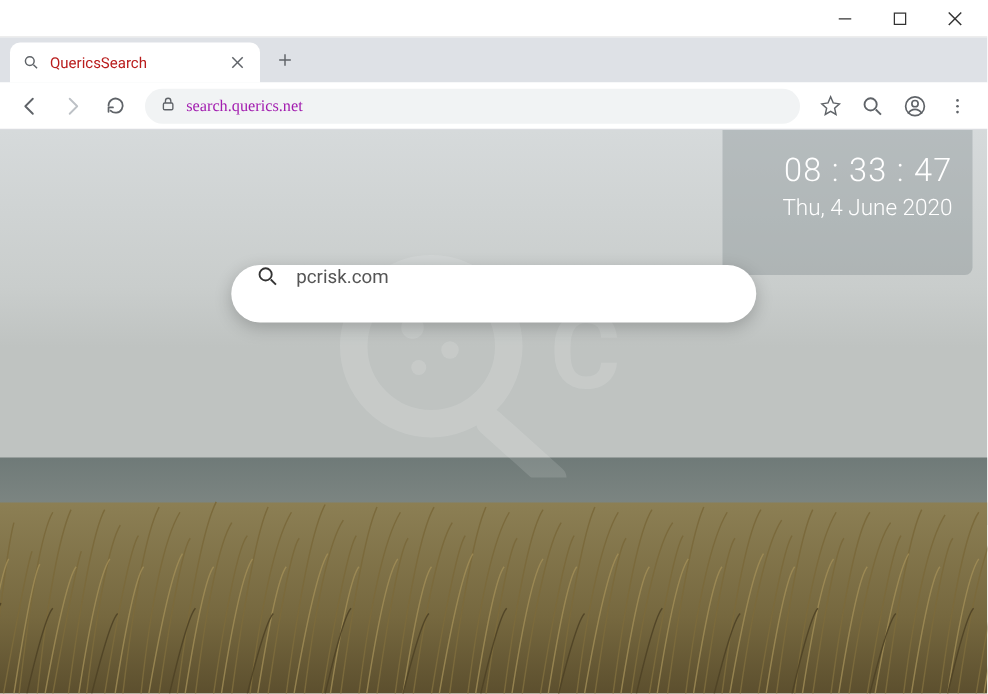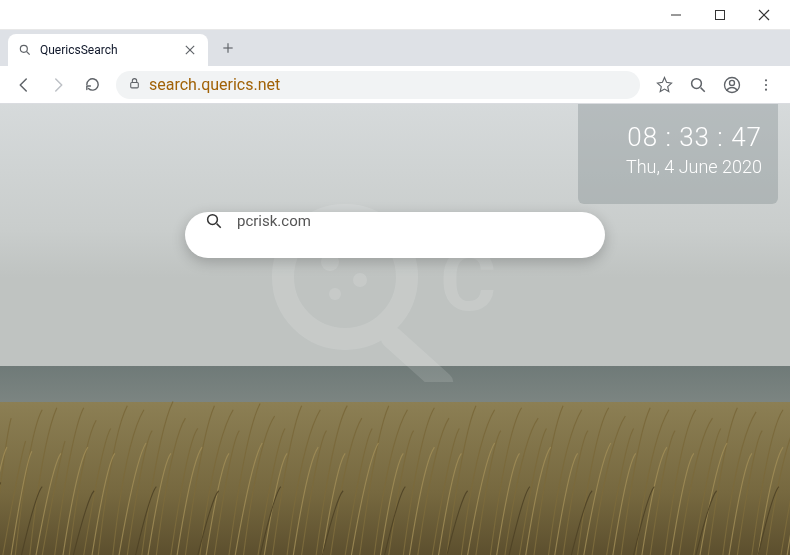--- a/index.html
+++ b/index.html
@@ -5,50 +5,50 @@
 * { margin: 0; padding: 0; box-sizing: border-box; font-family: -apple-system, BlinkMacSystemFont, "Segoe UI", Roboto, Arial, sans-serif; }
 body { width: 790px; height: 555px; overflow: hidden; background: #fff; }
 
 
 .titlebar { height: 30px; background: #fff; display: flex; align-items: center; justify-content: flex-end; padding: 0 4px; border-bottom: 1px solid #e8e8e8; }
 .titlebar .win-btn { width: 44px; height: 28px; display: flex; align-items: center; justify-content: center; color: #333; }
 .titlebar .win-btn svg { width: 12px; height: 12px; }
 
 
 .tabstrip { height: 36px; background: #dee1e6; display: flex; align-items: flex-end; padding-left: 8px; }
-.tab { height: 32px; width: 200px; background: #fff; border-radius: 8px 8px 0 0; display: flex; align-items: center; padding: 0 10px; gap: 8px; font-size: 12px; color: #0f172a; position: relative; }
+.tab { height: 32px; width: 200px; background: #fff; border-radius: 8px 8px 0 0; display: flex; align-items: center; padding: 0 10px; gap: 8px; font-size: 12px; color: #b91c1c; position: relative; }
 .tab .favicon { width: 14px; height: 14px; display: flex; align-items: center; justify-content: center; }
 .tab .tab-title { flex: 1; white-space: nowrap; overflow: hidden; text-overflow: ellipsis; }
 .tab .tab-close { width: 16px; height: 16px; display: flex; align-items: center; justify-content: center; color: #5f6368; }
 .newtab { width: 28px; height: 28px; display: flex; align-items: center; justify-content: center; color: #5f6368; margin-left: 6px; margin-bottom: 4px; }
 
 
 .toolbar { height: 38px; background: #fff; display: flex; align-items: center; padding: 0 8px; gap: 2px; border-bottom: 1px solid #dadce0; }
 .nav-btn { width: 32px; height: 32px; border-radius: 50%; display: flex; align-items: center; justify-content: center; color: #5f6368; }
 .nav-btn.disabled { color: #bdc1c6; }
 .omnibox { flex: 1; height: 28px; background: #f1f3f4; border-radius: 14px; display: flex; align-items: center; padding: 0 12px; gap: 8px; margin: 0 6px; }
 .omnibox .lock { color: #5f6368; }
-.omnibox .url { font-size: 16px; color: #a16207; }
+.omnibox .url { font-size: 13px; color: #a21caf; font-family: Liberation Serif, serif; }
 .tool-icon { width: 32px; height: 32px; display: flex; align-items: center; justify-content: center; color: #5f6368; }
 
 
 .viewport { position: relative; width: 100%; height: calc(555px - 30px - 36px - 38px); overflow: hidden; }
 .bg { position: absolute; inset: 0; }
 .sky { position: absolute; top: 0; left: 0; right: 0; height: 62%; background: linear-gradient(#d6dadb 0%, #c9cdcc 45%, #bfc3c1 62%); }
 .sea { position: absolute; top: 58%; left: 0; right: 0; height: 12%; background: linear-gradient(#6f7a78, #828a86); }
 .sand { position: absolute; top: 66%; left: 0; right: 0; bottom: 0; background: linear-gradient(#8c7f54, #76683f 60%, #5c4f2e); }
 
 
 .grass { position: absolute; bottom: 0; left: -20px; right: -20px; height: 55%; overflow: hidden; }
 .grass svg { width: 100%; height: 100%; }
 
 .watermark { position: absolute; top: 40%; left: 50%; transform: translate(-50%, -50%); opacity: 0.12; pointer-events: none; }
 .watermark svg { width: 320px; height: 200px; }
 
-.clock-panel { position: absolute; top: 0; right: 12px; width: 200px; height: 100px; background: rgba(130,140,142,0.38); border-radius: 0 0 6px 6px; color: #fff; text-align: right; padding: 18px 16px 10px; }
+.clock-panel { position: absolute; top: 0; right: 12px; width: 200px; height: 116px; background: rgba(130,140,142,0.38); border-radius: 0 0 6px 6px; color: #fff; text-align: right; padding: 18px 16px 10px; }
 .clock-time { font-size: 26px; font-weight: 300; letter-spacing: 1px; }
 .clock-date { font-size: 18px; font-weight: 300; margin-top: 4px; }
 
 .searchbar { position: absolute; top: 108px; left: 50%; transform: translateX(-50%); width: 420px; height: 46px; background: #fff; border-radius: 23px; box-shadow: 0 4px 14px rgba(0,0,0,0.22); display: flex; align-items: flex-start; padding: 0 20px; gap: 14px; }
 .searchbar .search-ico { color: #333; display: flex; }
 .searchbar input { border: none; outline: none; font-size: 15px; color: #555; flex: 1; background: transparent; }
 
 </style>
 </head>
 <body>

